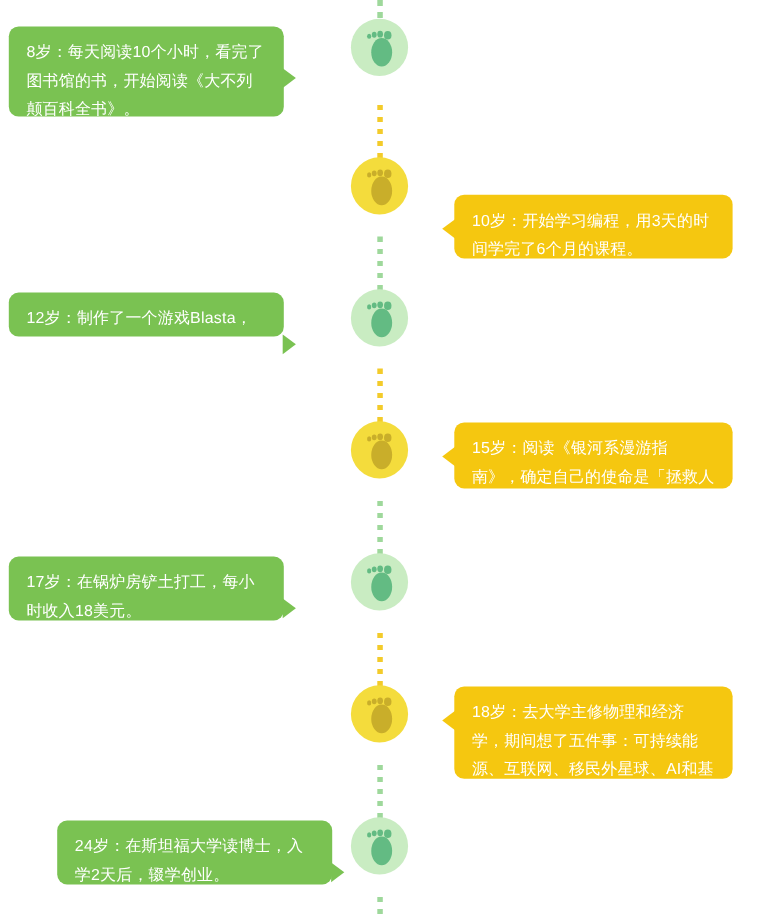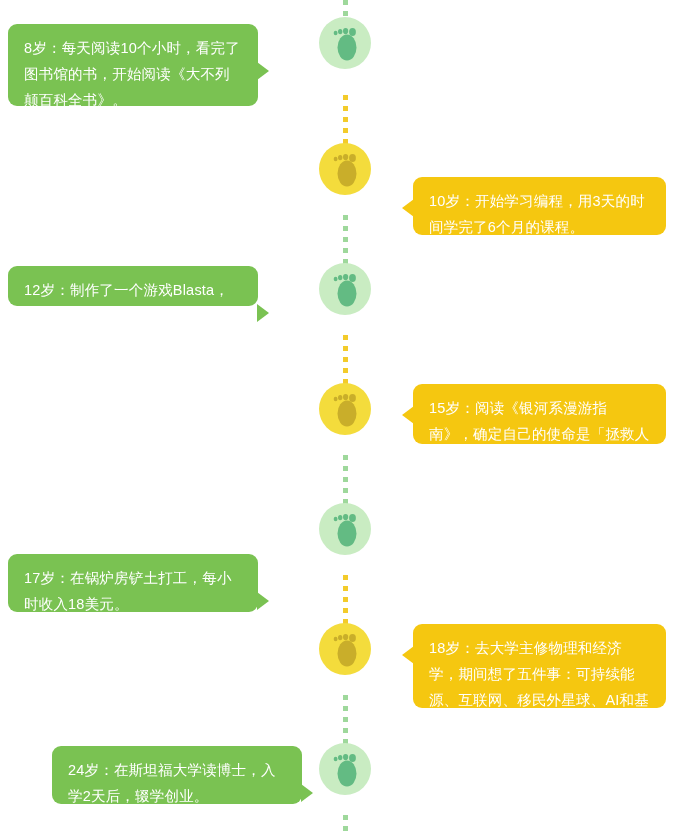--- a/index.html
+++ b/index.html
@@ -208,21 +208,21 @@
   <div class="bubble green left" style="top:266px; height:40px;">
     <span class="tail"></span>
     <p>12岁：制作了一个游戏Blasta，卖了500美元。</p>
   </div>
 
   <div class="bubble yellow right" style="top:384px; height:60px;">
     <span class="tail"></span>
     <p>15岁：阅读《银河系漫游指南》，确定自己的使命是「拯救人类」。</p>
   </div>
 
-  <div class="bubble green left" style="top:506px; height:58px;margin-top:48px;">
+  <div class="bubble green left" style="top:506px; height:58px;">
     <span class="tail"></span>
     <p>17岁：在锅炉房铲土打工，每小时收入18美元。</p>
   </div>
 
   <div class="bubble yellow right" style="top:624px; height:84px;">
     <span class="tail"></span>
     <p>18岁：去大学主修物理和经济学，期间想了五件事：可持续能源、互联网、移民外星球、AI和基因改造。</p>
   </div>
 
   <div class="bubble green left" style="top:746px; height:58px;margin-left:44px;">

